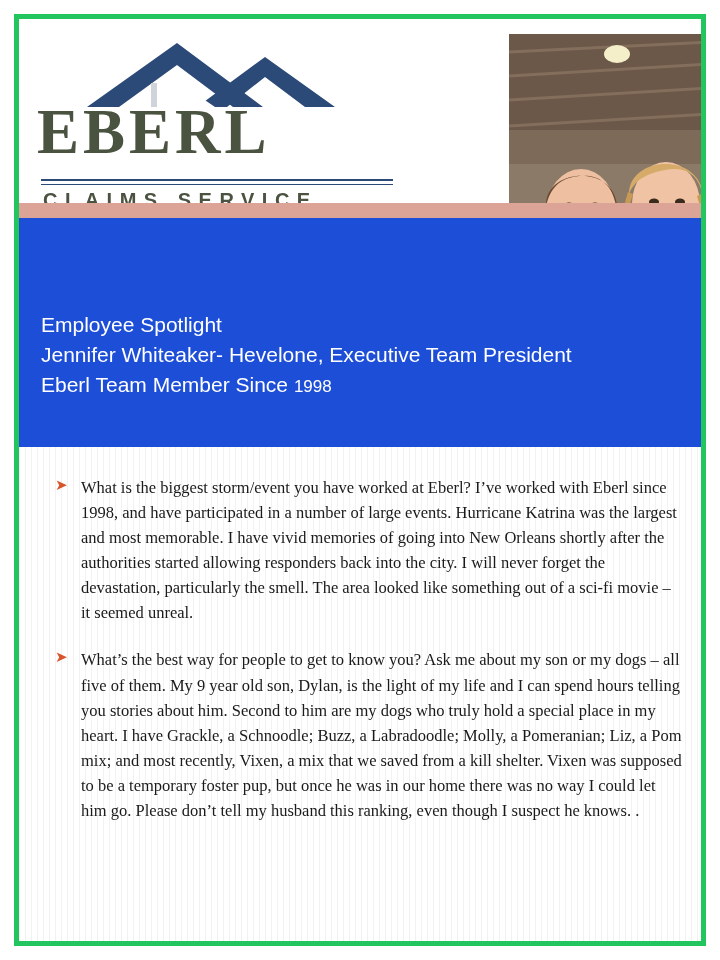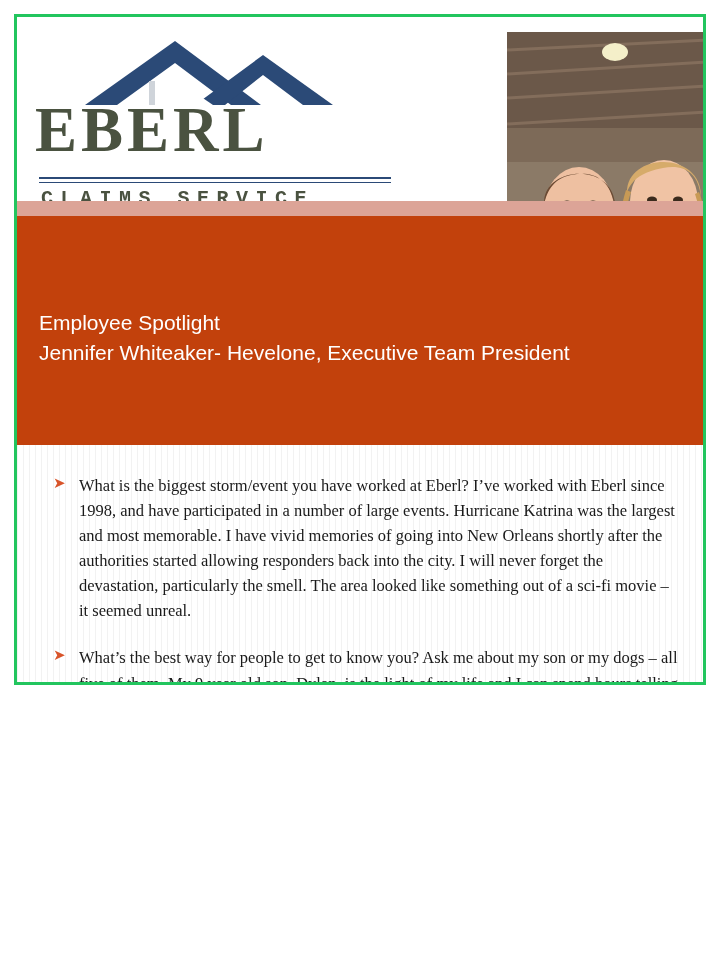--- a/index.html
+++ b/index.html
@@ -19,22 +19,22 @@
     height: 960px;
     background: #ffffff;
     box-sizing: border-box;
   }
   
   .frame {
     position: absolute;
     left: 14px;
     top: 14px;
     width: 692px;
-    height: 671px;
-    border: 3px solid #22c55e;
+    height: 932px;
+    border: 5px solid #22c55e;
     box-sizing: border-box;
     background: #ffffff;
     overflow: hidden;
   }
   
   .header-white {
     position: absolute;
     left: 0; top: 0;
     width: 690px;
     height: 184px;
@@ -80,21 +80,21 @@
     left: 4px;
     top: 145px;
     width: 352px;
     height: 1px;
     background: #2b4a77;
   }
   .logo-sub {
     position: absolute;
     left: 6px;
     top: 150px;
-    font-family: Liberation Mono, monospace;
+    font-family: Liberation Sans, sans-serif;
     font-weight: bold;
     font-size: 20px;
     letter-spacing: 7.5px;
     color: #4a5240;
   }
   
   .photo {
     position: absolute;
     right: 0px;
     top: 15px;
@@ -114,21 +114,21 @@
     height: 15px;
     background: #dca497;
   }
   
   .orange {
     position: absolute;
     left: 0;
     top: 199px;
     width: 690px;
     height: 229px;
-    background: #c2410c;
+    background: #1d4ed8;
   }
   .title-block {
     position: absolute;
     left: 22px;
     top: 92px;
     width: 640px;
     color: #ffffff;
     font-family: "Liberation Sans", sans-serif;
     font-size: 21px;
     line-height: 1.42;
@@ -243,20 +243,21 @@
         </svg>
       </div>
     </div>
 
     <div class="strip"></div>
 
     <div class="orange">
       <div class="title-block">
         <div>Employee Spotlight</div>
         <div>Jennifer Whiteaker- Hevelone, Executive Team President</div>
+        <div class="title-line3"><span>Eberl Team Member Since </span><span class="yr">1998</span></div>
       </div>
     </div>
 
     <div class="body-area">
       <div class="para first">
         <span class="bullet">➤</span>
         <span>What is the biggest storm/event you have worked at Eberl? I’ve worked with Eberl since 1998, and have participated in a number of large events.  Hurricane Katrina was the largest and most memorable.  I have vivid memories of going into New Orleans shortly after the authorities started allowing responders back into the city.  I will never forget the devastation, particularly the smell.  The area looked like something out of a sci-fi movie – it seemed unreal.</span>
       </div>
       <div class="para second">
         <span class="bullet">➤</span>

